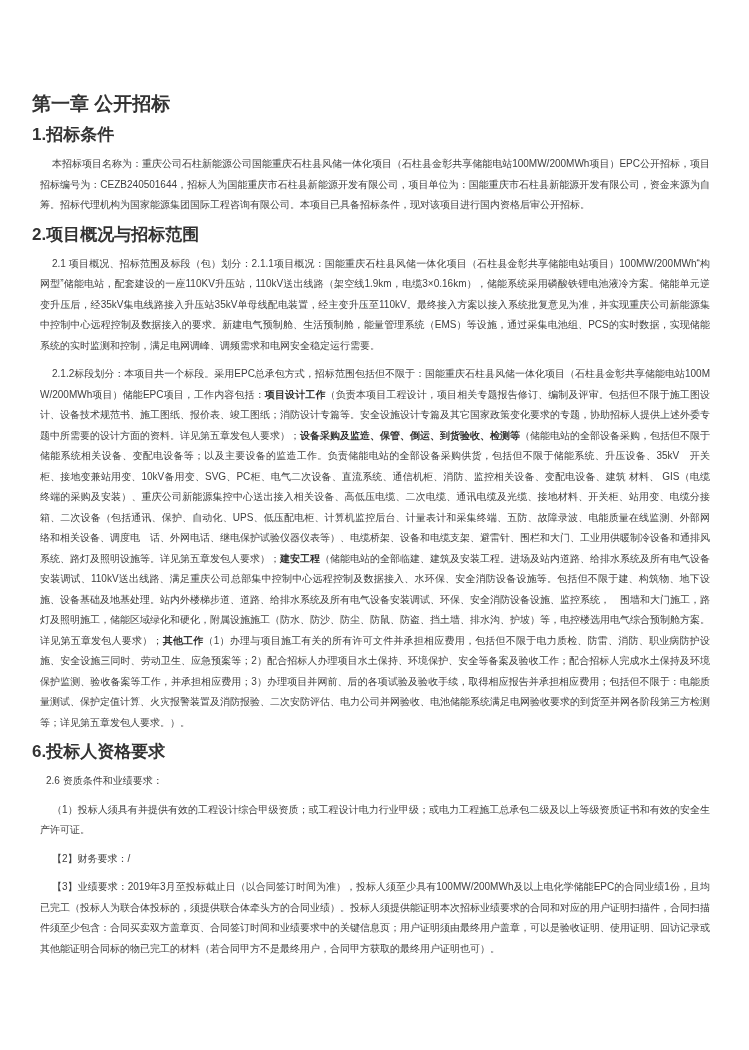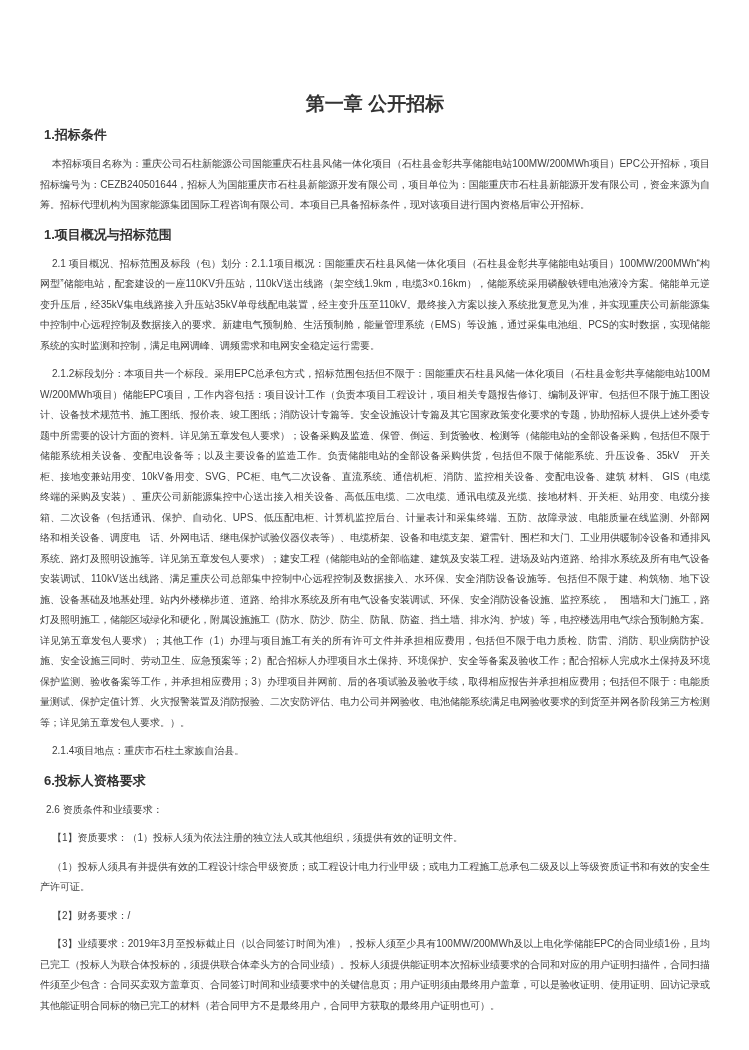--- a/index.html
+++ b/index.html
@@ -7,57 +7,55 @@
   html, body { margin: 0; padding: 0; }
   body {
     width: 749px; height: 1050px; overflow: hidden;
     background: #ffffff;
     font-family: "Liberation Sans", "DejaVu Sans", sans-serif;
     color: #404040;
   }
   .page { padding: 92px 31px 0 32px; }
   .doc-title {
     font-size: 19px; line-height: 24px; font-weight: 700;
-    text-align: center; color: #333333; margin: 0 0 8px 0;
+    color: #333333; margin: 0 0 8px 0;
   }
   .sec-heading {
-    font-size: 13px; line-height: 22px; font-weight: 700;
-    color: #333333; margin: 6px 0 2px 12px;
+    font-size: 17px; line-height: 22px; font-weight: 700;
+    color: #333333; margin: 6px 0 2px 0;
   }
   .para {
     font-size: 10px; line-height: 20.5px; margin: 8px;
     text-align: justify; word-break: break-all;
   }
   .ind    { text-indent: 12px; }
   .ind-sm { text-indent: 6px; }
   .gap-top { margin-top: 9px; }
-  .b { font-weight: 400; color: #333333; }
+  .b { font-weight: 700; color: #333333; }
 </style>
 </head>
 <body>
 
 <div class="page">
 
   <h1 class="doc-title">第一章 公开招标</h1>
 
   <section>
     <h2 class="sec-heading">1.招标条件</h2>
     <p class="para ind">本招标项目名称为：重庆公司石柱新能源公司国能重庆石柱县风储一体化项目（石柱县金彰共享储能电站100MW/200MWh项目）EPC公开招标，项目招标编号为：CEZB240501644，招标人为国能重庆市石柱县新能源开发有限公司，项目单位为：国能重庆市石柱县新能源开发有限公司，资金来源为自筹。招标代理机构为国家能源集团国际工程咨询有限公司。本项目已具备招标条件，现对该项目进行国内资格后审公开招标。</p>
   </section>
 
   <section>
-    <h2 class="sec-heading">1.项目概况与招标范围</h2>
+    <h2 class="sec-heading">2.项目概况与招标范围</h2>
     <p class="para ind">2.1 项目概况、招标范围及标段（包）划分：2.1.1项目概况：国能重庆石柱县风储一体化项目（石柱县金彰共享储能电站项目）100MW/200MWh“构网型”储能电站，配套建设的一座110KV升压站，110kV送出线路（架空线1.9km，电缆3×0.16km），储能系统采用磷酸铁锂电池液冷方案。储能单元逆变升压后，经35kV集电线路接入升压站35kV单母线配电装置，经主变升压至110kV。最终接入方案以接入系统批复意见为准，并实现重庆公司新能源集中控制中心远程控制及数据接入的要求。新建电气预制舱、生活预制舱，能量管理系统（EMS）等设施，通过采集电池组、PCS的实时数据，实现储能系统的实时监测和控制，满足电网调峰、调频需求和电网安全稳定运行需要。</p>
     <p class="para ind"><span>2.1.2标段划分：本项目共一个标段。采用EPC总承包方式，招标范围包括但不限于：国能重庆石柱县风储一体化项目（石柱县金彰共享储能电站100MW/200MWh项目）储能EPC项目，工作内容包括：</span><span class="b">项目设计工作</span><span>（负责本项目工程设计，项目相关专题报告修订、编制及评审。包括但不限于施工图设计、设备技术规范书、施工图纸、报价表、竣工图纸；消防设计专篇等。安全设施设计专篇及其它国家政策变化要求的专题，协助招标人提供上述外委专题中所需要的设计方面的资料。详见第五章发包人要求）；</span><span class="b">设备采购及监造、保管、倒运、到货验收、检测等</span><span>（储能电站的全部设备采购，包括但不限于储能系统相关设备、变配电设备等；以及主要设备的监造工作。负责储能电站的全部设备采购供货，包括但不限于储能系统、升压设备、35kV　开关柜、接地变兼站用变、10kV备用变、SVG、PC柜、电气二次设备、直流系统、通信机柜、消防、监控相关设备、变配电设备、建筑 材料、 GIS（电缆终端的采购及安装）、重庆公司新能源集控中心送出接入相关设备、高低压电缆、二次电缆、通讯电缆及光缆、接地材料、开关柜、站用变、电缆分接箱、二次设备（包括通讯、保护、自动化、UPS、低压配电柜、计算机监控后台、计量表计和采集终端、五防、故障录波、电能质量在线监测、外部网络和相关设备、调度电　话、外网电话、继电保护试验仪器仪表等）、电缆桥架、设备和电缆支架、避雷针、围栏和大门、工业用供暖制冷设备和通排风系统、路灯及照明设施等。详见第五章发包人要求）；</span><span class="b">建安工程</span><span>（储能电站的全部临建、建筑及安装工程。进场及站内道路、给排水系统及所有电气设备安装调试、110kV送出线路、满足重庆公司总部集中控制中心远程控制及数据接入、水环保、安全消防设备设施等。包括但不限于建、构筑物、地下设施、设备基础及地基处理。站内外楼梯步道、道路、给排水系统及所有电气设备安装调试、环保、安全消防设备设施、监控系统，　围墙和大门施工，路灯及照明施工，储能区域绿化和硬化，附属设施施工（防水、防沙、防尘、防鼠、防盗、挡土墙、排水沟、护坡）等，电控楼选用电气综合预制舱方案。详见第五章发包人要求）；</span><span class="b">其他工作</span><span>（1）办理与项目施工有关的所有许可文件并承担相应费用，包括但不限于电力质检、防雷、消防、职业病防护设施、安全设施三同时、劳动卫生、应急预案等；2）配合招标人办理项目水土保持、环境保护、安全等备案及验收工作；配合招标人完成水土保持及环境保护监测、验收备案等工作，并承担相应费用；3）办理项目并网前、后的各项试验及验收手续，取得相应报告并承担相应费用；包括但不限于：电能质量测试、保护定值计算、火灾报警装置及消防报验、二次安防评估、电力公司并网验收、电池储能系统满足电网验收要求的到货至并网各阶段第三方检测等；详见第五章发包人要求。）。</span></p>
-    <p class="para ind">2.1.4项目地点：重庆市石柱土家族自治县。</p>
   </section>
 
   <section>
     <h2 class="sec-heading">6.投标人资格要求</h2>
     <p class="para ind-sm">2.6 资质条件和业绩要求：</p>
-    <p class="para ind">【1】资质要求：（1）投标人须为依法注册的独立法人或其他组织，须提供有效的证明文件。</p>
     <p class="para ind">（1）投标人须具有并提供有效的工程设计综合甲级资质；或工程设计电力行业甲级；或电力工程施工总承包二级及以上等级资质证书和有效的安全生产许可证。</p>
     <p class="para ind">【2】财务要求：/</p>
     <p class="para ind">【3】业绩要求：2019年3月至投标截止日（以合同签订时间为准），投标人须至少具有100MW/200MWh及以上电化学储能EPC的合同业绩1份，且均已完工（投标人为联合体投标的，须提供联合体牵头方的合同业绩）。投标人须提供能证明本次招标业绩要求的合同和对应的用户证明扫描件，合同扫描件须至少包含：合同买卖双方盖章页、合同签订时间和业绩要求中的关键信息页；用户证明须由最终用户盖章，可以是验收证明、使用证明、回访记录或其他能证明合同标的物已完工的材料（若合同甲方不是最终用户，合同甲方获取的最终用户证明也可）。</p>
 
   </section>
 
 </div>
 
 </body></html>

